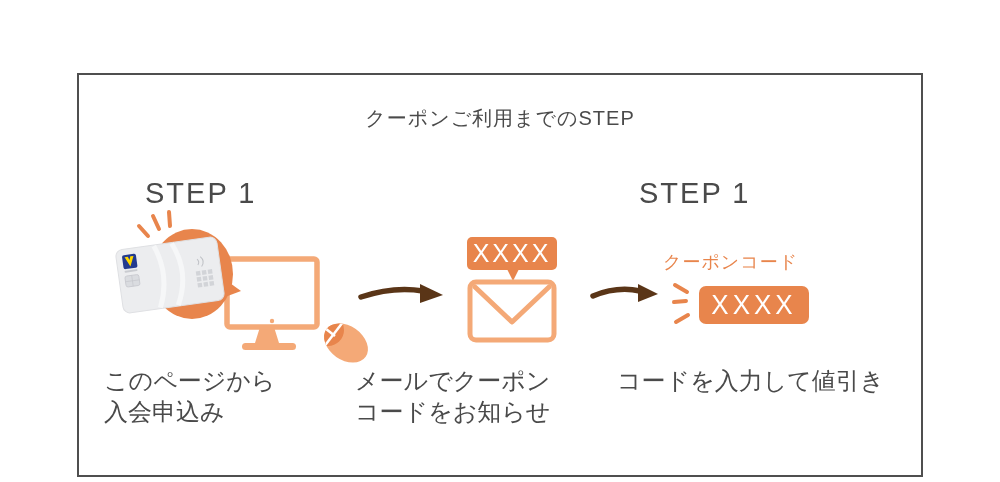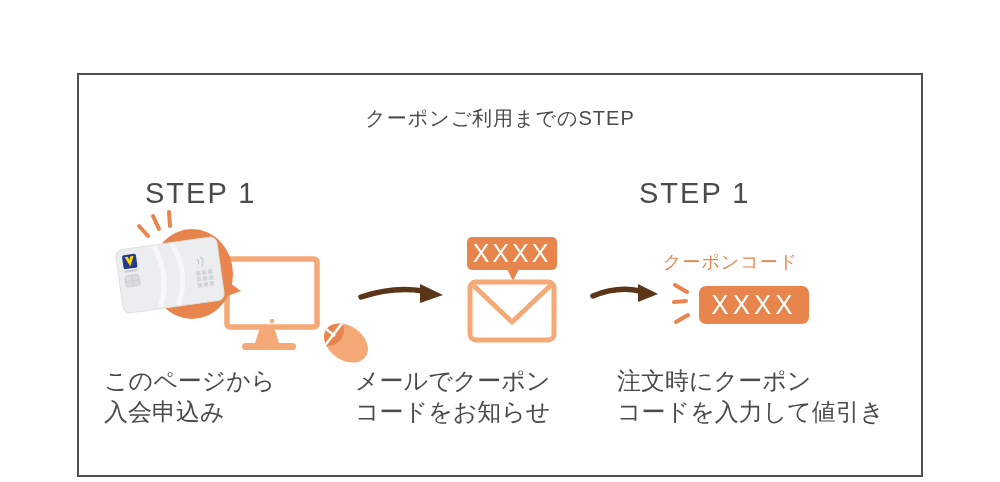--- a/index.html
+++ b/index.html
@@ -167,18 +167,17 @@
 
     <div class="caption cap1">
       <div>このページから</div>
       <div>入会申込み</div>
     </div>
     <div class="caption cap2">
       <div>メールでクーポン</div>
       <div>コードをお知らせ</div>
     </div>
     <div class="caption cap3">
-      <div>注文時にクーポン</div>
       <div>コードを入力して値引き</div>
     </div>
 
   </div>
 </div>
 
 </body></html>

